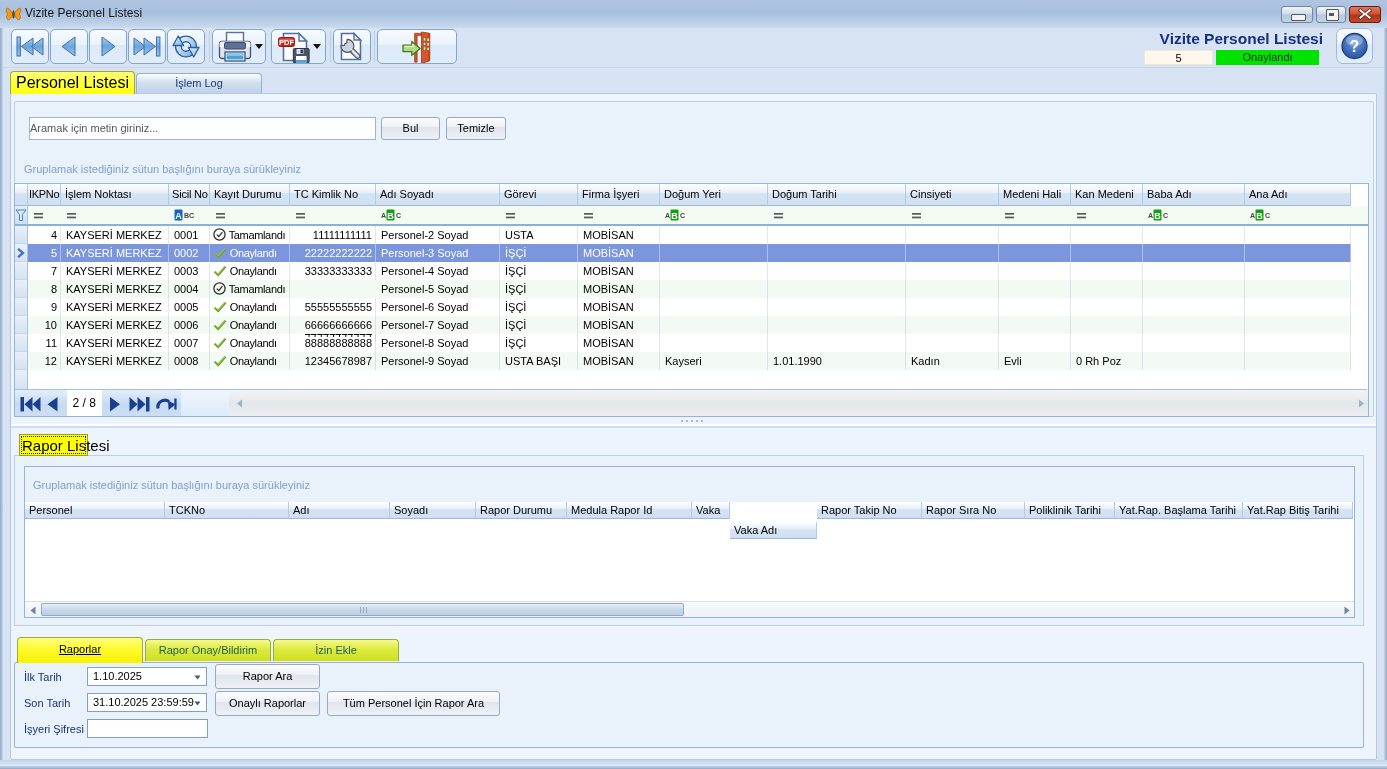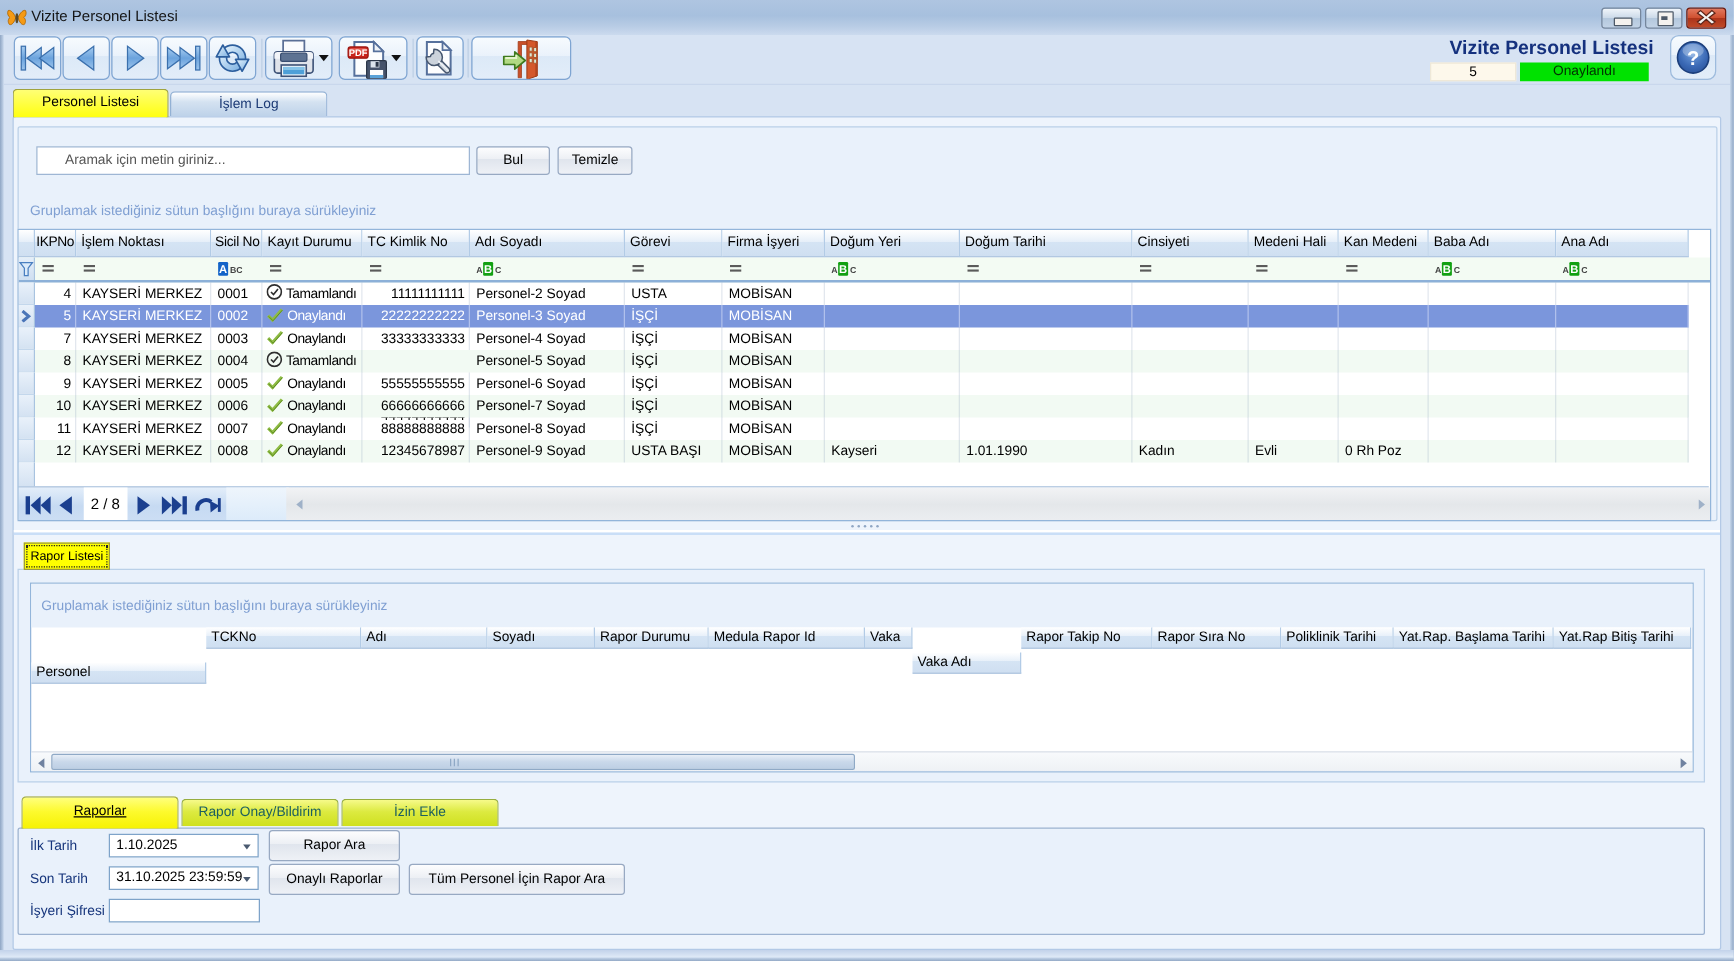--- a/index.html
+++ b/index.html
@@ -16,25 +16,25 @@
   .winbtn{top:6px;height:17px;border-radius:3px;border:1px solid #75869c;box-sizing:border-box;}
   .winbtn.blue{background:linear-gradient(180deg,#f0f5fa 0%,#ccdae9 48%,#b4c8dd 52%,#c2d3e6 100%);}
   #btnclose{background:linear-gradient(180deg,#e2785e 0%,#cf5030 48%,#ad351b 52%,#c04a28 100%);border-color:#6e1a0d;}
   .glyphmin{position:absolute;left:9px;top:7px;width:13px;height:5px;background:#f5f2ee;border:1px solid #4e5a68;border-radius:1px;}
   .glyphmax{position:absolute;left:9px;top:2px;width:11px;height:10px;background:#f5f2ee;border:1px solid #4e5a68;border-radius:1px;}
   .glyphmax:after{content:"";position:absolute;left:2px;top:3px;width:5px;height:3px;background:#4e5a68;}
   
   .tbtn{top:29px;height:35px;border:1px solid #7fa5d2;border-radius:5px;box-sizing:border-box;background:linear-gradient(180deg,#f7fbfe 0%,#eaf2fb 44%,#dce9f7 44%,#e2edf9 100%);}
   .tsep{top:31px;width:1px;height:31px;background:#bdcfe5;}
   
-  .tab1a{left:10px;top:71px;width:125px;height:23px;background:linear-gradient(180deg,#ffff75,#ffff0e);border:1px solid #a0a33e;border-bottom:none;border-radius:4px 4px 0 0;box-sizing:border-box;text-align:center;font-size:11px;color:#000;line-height:21px;z-index:5;}
+  .tab1a{left:10px;top:71px;width:125px;height:23px;background:linear-gradient(180deg,#ffff75,#ffff0e);border:1px solid #a0a33e;border-bottom:none;border-radius:4px 4px 0 0;box-sizing:border-box;text-align:center;font-size:16px;color:#000;line-height:21px;z-index:5;}
   .tab1b{left:136px;top:73px;width:126px;height:20px;background:linear-gradient(180deg,#ffffff,#d4e2f1 40%,#bed2e9);border:1px solid #93b1d4;border-bottom:none;border-radius:4px 4px 0 0;box-sizing:border-box;text-align:center;font-size:11px;color:#1c3a75;line-height:19px;z-index:5;}
   
   #panel1{left:14px;top:101px;width:1360px;height:316px;background:#e9f1fb;border:1px solid #bad0e8;border-radius:2px;box-sizing:border-box;}
-  #searchbox{left:29px;top:117px;width:347px;height:23px;background:#fff;border:1px solid #9eb6d4;box-sizing:border-box;font-size:11px;color:#565656;line-height:21px;padding-left:22px;}
+  #searchbox{left:29px;top:117px;width:347px;height:23px;background:#fff;border:1px solid #9eb6d4;box-sizing:border-box;font-size:11px;color:#565656;line-height:21px;padding-left:0;}
   .pbtn{background:linear-gradient(180deg,#fdfdfe 0%,#eceff4 45%,#e0e5ed 45%,#eef1f6 100%);border:1px solid #98a9c2;border-radius:3px;box-sizing:border-box;text-align:center;font-size:11px;color:#000;}
   #grouptext1{left:24px;top:163px;font-size:11px;color:#7f9fd2;}
   
   .gridhcell{top:0;height:22px;background:linear-gradient(180deg,#ffffff 0%,#e6eff9 45%,#d5e4f4 45%,#cfdff1 100%);border-right:1px solid #b2cbe6;border-bottom:1px solid #9db9d9;box-sizing:border-box;font-size:11px;color:#000;line-height:21px;padding-left:4px;overflow:hidden;white-space:nowrap;}
   .cell{position:absolute;font-size:11px;color:#000;line-height:18px;overflow:hidden;white-space:nowrap;box-sizing:border-box;padding-left:5px;}
   .cell.r{text-align:right;padding-right:3px;padding-left:0;}
 </style>
 </head>
 <body>
 <div id="win">
@@ -491,27 +491,27 @@
   <div class="abs" style="left:11px;top:426px;width:1365px;height:2px;background:#c9def7;"></div>
   <div id="splitdots" class="abs" style="left:681px;top:420px;width:24px;height:3px;">
       <div class="abs" style="left:0px;top:0;width:2px;height:2px;background:#8fa6c4;border-radius:1px;"></div>
       <div class="abs" style="left:5px;top:0;width:2px;height:2px;background:#8fa6c4;border-radius:1px;"></div>
       <div class="abs" style="left:10px;top:0;width:2px;height:2px;background:#8fa6c4;border-radius:1px;"></div>
       <div class="abs" style="left:15px;top:0;width:2px;height:2px;background:#8fa6c4;border-radius:1px;"></div>
       <div class="abs" style="left:20px;top:0;width:2px;height:2px;background:#8fa6c4;border-radius:1px;"></div>
     </div>
 
   <div id="tab2" class="abs" style="left:19px;top:434px;width:69px;height:22px;background:#ffff00;border:1px solid #9a9a40;box-sizing:border-box;z-index:5;">
-    <div style="position:absolute;left:1px;top:1px;right:1px;bottom:1px;border:1px dotted #222;font-size:10px;text-align:center;line-height:17px;color:#000;white-space:nowrap;">Rapor Listesi</div>
+    <div style="position:absolute;left:1px;top:1px;right:1px;bottom:1px;border:1px dotted #222;font-size:15px;text-align:center;line-height:17px;color:#000;white-space:nowrap;">Rapor Listesi</div>
   </div>
   <div id="panel2" class="abs" style="left:14px;top:455px;width:1350px;height:171px;background:#e9f1fb;border:1px solid #bad0e8;box-sizing:border-box;"></div>
   <div id="grid2" class="abs" style="left:24px;top:466px;width:1329px;height:150px;border:1px solid #93b5da;background:#fff;overflow:hidden;">
 <div class="abs" style="left:0;top:0;width:1329px;height:35px;background:#e9f1fb;"></div>
 <div class="abs" style="left:8px;top:12px;font-size:11px;color:#7f9fd2;">Gruplamak istediğiniz sütun başlığını buraya sürükleyiniz</div>
-<div class="gridhcell abs" style="top:35px;left:0px;width:140px;height:17px;line-height:16px;margin-top:28px;">Personel</div>
+<div class="gridhcell abs" style="top:35px;left:0px;width:140px;height:17px;line-height:16px;">Personel</div>
 <div class="gridhcell abs" style="top:35px;left:140px;width:124px;height:17px;line-height:16px;">TCKNo</div>
 <div class="gridhcell abs" style="top:35px;left:264px;width:101px;height:17px;line-height:16px;">Adı</div>
 <div class="gridhcell abs" style="top:35px;left:365px;width:86px;height:17px;line-height:16px;">Soyadı</div>
 <div class="gridhcell abs" style="top:35px;left:451px;width:91px;height:17px;line-height:16px;">Rapor Durumu</div>
 <div class="gridhcell abs" style="top:35px;left:542px;width:125px;height:17px;line-height:16px;">Medula Rapor Id</div>
 <div class="gridhcell abs" style="top:35px;left:667px;width:38px;height:17px;line-height:16px;">Vaka</div>
 <div class="gridhcell abs" style="top:35px;left:705px;width:87px;height:17px;line-height:16px;margin-top:20px;">Vaka Adı</div>
 <div class="gridhcell abs" style="top:35px;left:792px;width:105px;height:17px;line-height:16px;">Rapor Takip No</div>
 <div class="gridhcell abs" style="top:35px;left:897px;width:103px;height:17px;line-height:16px;">Rapor Sıra No</div>
 <div class="gridhcell abs" style="top:35px;left:1000px;width:90px;height:17px;line-height:16px;">Poliklinik Tarihi</div>

